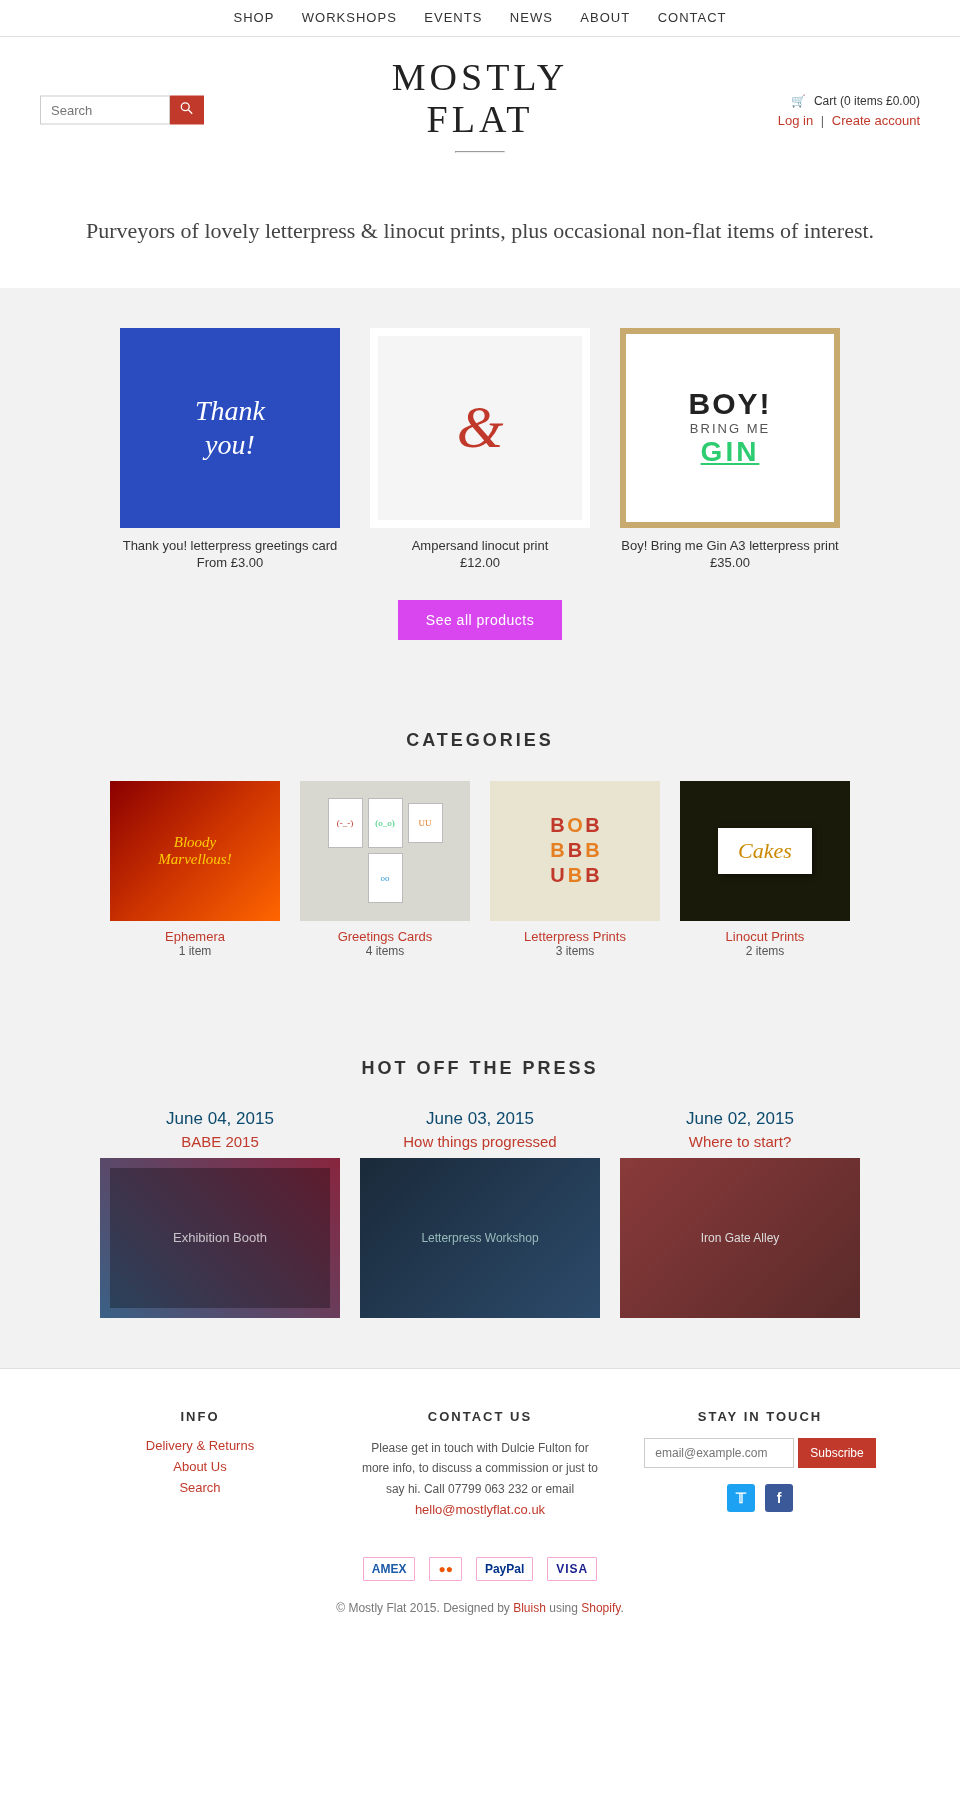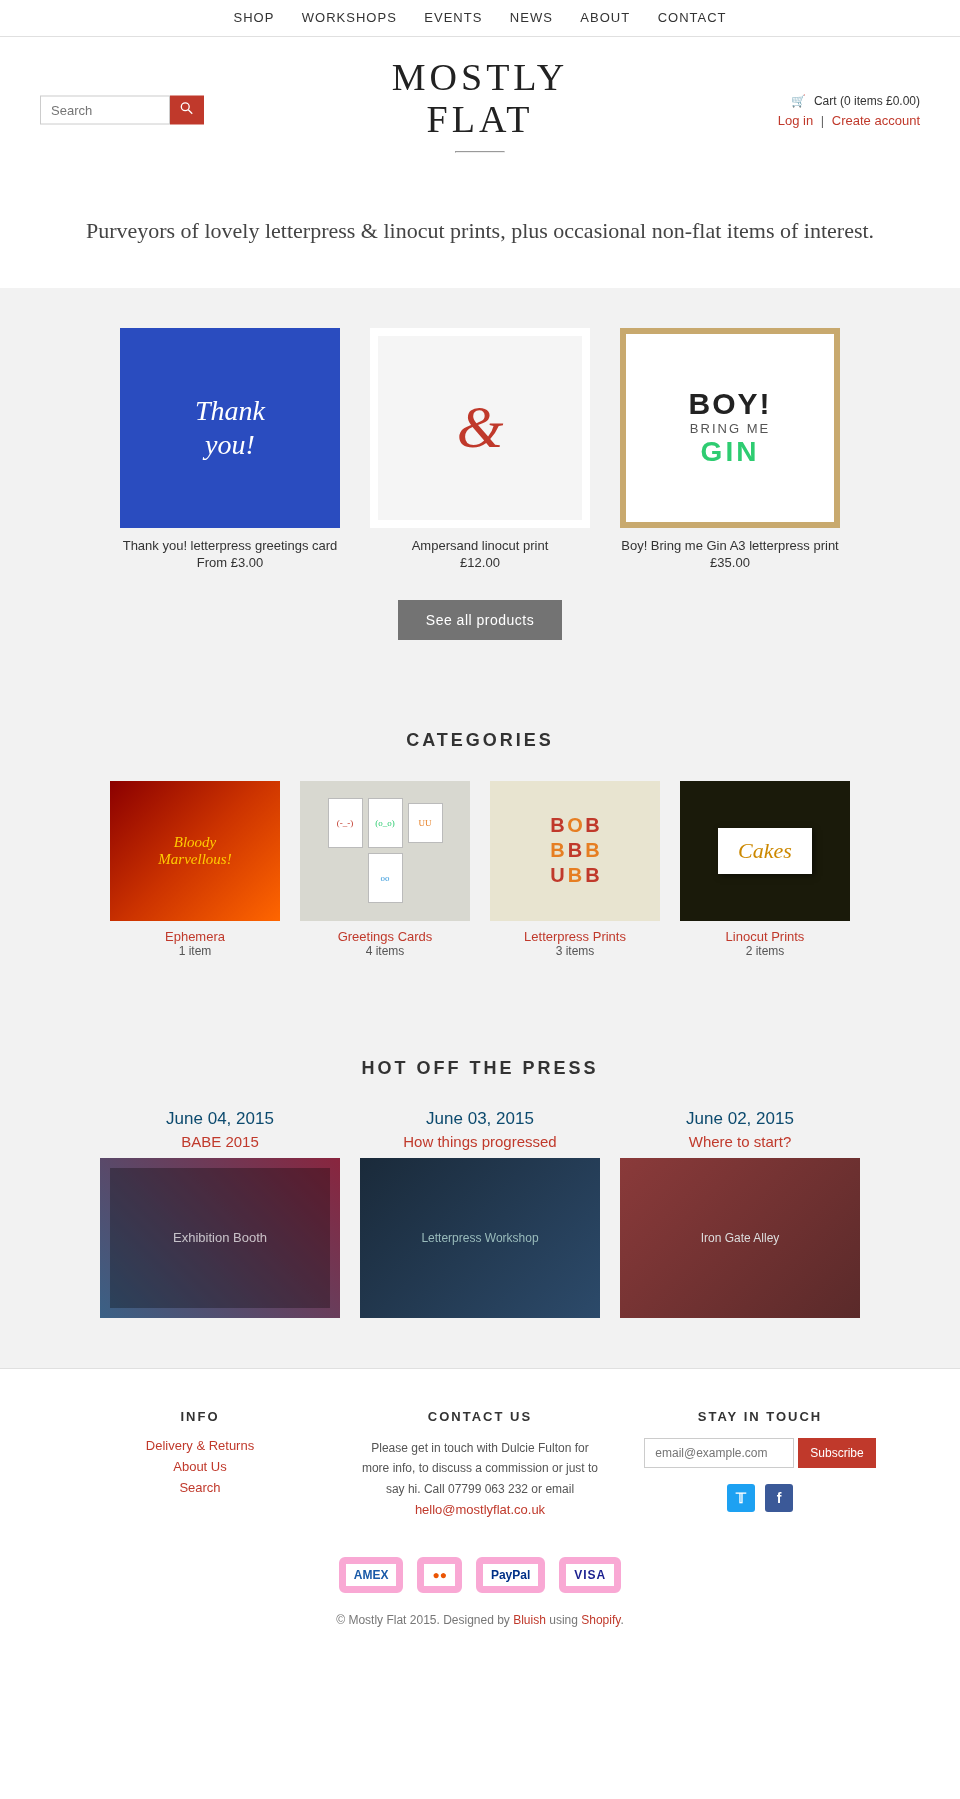--- a/index.html
+++ b/index.html
@@ -28,31 +28,31 @@
 
     
     .tagline { text-align: center; padding: 30px 40px 40px; font-size: 22px; color: #444; line-height: 1.6; }
 
     
     .featured { background: #f2f2f2; padding: 40px 20px; }
     .products-grid { display: flex; justify-content: center; gap: 30px; flex-wrap: wrap; max-width: 900px; margin: 0 auto; }
     .product-item { text-align: center; width: 220px; }
     .product-name { margin-top: 10px; font-size: 13px; color: #333; font-family: Arial, sans-serif; }
     .product-price { font-size: 13px; color: #333; font-family: Arial, sans-serif; margin-top: 2px; }
-    .see-all-btn { display: block; margin: 30px auto 0; background: #737373; color: white; border: none; padding: 12px 28px; font-size: 14px; cursor: pointer; font-family: Arial, sans-serif; letter-spacing: 0.5px; text-decoration: none; width: fit-content; }
+    .see-all-btn { display: block; margin: 30px auto 0; background: #d946ef; color: white; border: none; padding: 12px 28px; font-size: 14px; cursor: pointer; font-family: Arial, sans-serif; letter-spacing: 0.5px; text-decoration: none; width: fit-content; }
 
     
     .img-thankyou { background: #2a4cbf; display: flex; align-items: center; justify-content: center; width: 220px; height: 200px; }
     .img-thankyou-text { font-family: 'Georgia', serif; font-style: italic; color: white; font-size: 28px; text-align: center; line-height: 1.2; }
     .img-ampersand { background: #f5f5f5; border: 8px solid white; display: flex; align-items: center; justify-content: center; width: 220px; height: 200px; }
     .img-ampersand-text { font-family: 'Georgia', serif; font-style: italic; color: #c0392b; font-size: 60px; }
     .img-boy { background: #fff; border: 6px solid #c8a96e; display: flex; align-items: center; justify-content: center; width: 220px; height: 200px; flex-direction: column; }
     .img-boy-text1 { font-family: Arial, sans-serif; font-weight: bold; color: #222; font-size: 30px; letter-spacing: 2px; }
     .img-boy-text2 { font-family: Arial, sans-serif; font-size: 13px; color: #555; letter-spacing: 2px; }
-    .img-boy-text3 { font-family: Arial, sans-serif; font-weight: bold; color: #2ecc71; font-size: 28px; letter-spacing: 3px; }
+    .img-boy-text3 { font-family: Arial, sans-serif; font-weight: bold; color: #2ecc71; font-size: 28px; letter-spacing: 3px; text-decoration: underline; }
 
     
     .categories { padding: 50px 20px; background: #f2f2f2; }
     .section-title { text-align: center; font-family: Arial, sans-serif; letter-spacing: 3px; font-size: 18px; color: #333; margin-bottom: 30px; text-transform: uppercase; }
     .categories-grid { display: flex; justify-content: center; gap: 20px; flex-wrap: wrap; max-width: 900px; margin: 0 auto; }
     .category-item { text-align: center; width: 170px; }
     .cat-name { font-size: 13px; color: #c0392b; font-family: Arial, sans-serif; margin-top: 8px; }
     .cat-count { font-size: 12px; color: #555; font-family: Arial, sans-serif; }
 
     
@@ -80,21 +80,21 @@
     .footer-col a { display: block; color: #c0392b; font-family: Arial, sans-serif; font-size: 13px; text-decoration: none; margin-bottom: 6px; }
     .footer-col p { font-family: Arial, sans-serif; font-size: 12px; color: #555; line-height: 1.7; }
     .footer-col .hello-link { color: #c0392b; text-decoration: none; }
     .newsletter-form { display: flex; gap: 4px; justify-content: center; margin-bottom: 16px; }
     .newsletter-input { border: 1px solid #ccc; padding: 7px 10px; font-size: 12px; width: 150px; color: #999; font-family: Arial; }
     .newsletter-btn { background: #c0392b; color: white; border: none; padding: 7px 12px; font-size: 12px; cursor: pointer; font-family: Arial; }
     .social-icons { display: flex; gap: 10px; justify-content: center; margin-top: 10px; }
     .social-icon { width: 28px; height: 28px; background: #1da1f2; border-radius: 3px; display: flex; align-items: center; justify-content: center; color: white; font-size: 14px; font-family: Arial; font-weight: bold; }
     .social-icon.fb { background: #3b5998; }
     .payment-icons { display: flex; justify-content: center; gap: 14px; margin: 20px 0; }
-    .pay-icon { font-family: Arial, sans-serif; font-size: 12px; color: #555; border: 7px solid #f9a8d4; padding: 4px 8px; border-radius: 6px; }
+    .pay-icon { font-family: Arial, sans-serif; font-size: 12px; color: #555; border: 1px solid #f9a8d4; padding: 4px 8px; border-radius: 1px; }
     .pay-amex { color: #1a5aa8; font-weight: bold; }
     .pay-mc { color: #eb5504; }
     .pay-paypal { color: #003087; font-weight: bold; }
     .pay-visa { color: #1a1f8f; font-weight: bold; letter-spacing: 1px; }
     .footer-bottom { text-align: center; font-family: Arial, sans-serif; font-size: 12px; color: #777; margin-top: 10px; }
     .footer-bottom a { color: #c0392b; text-decoration: none; }
   </style>
 </head>
 <body>
 

